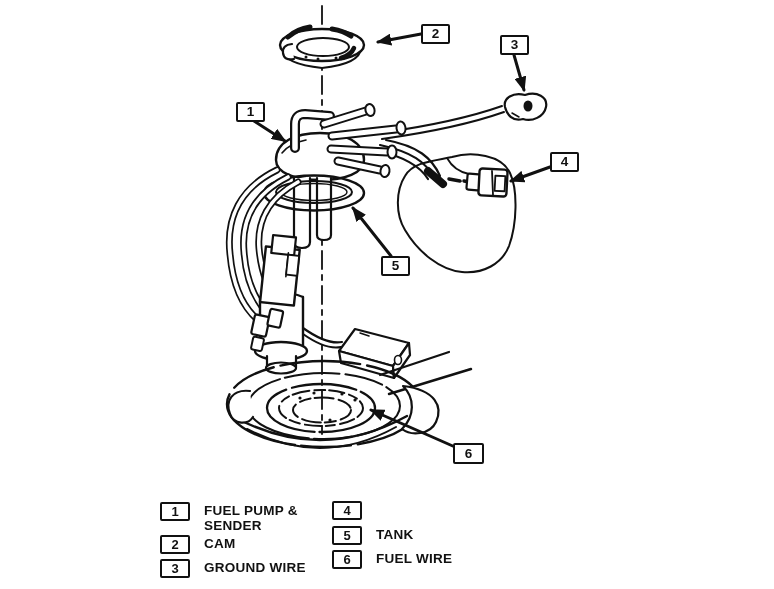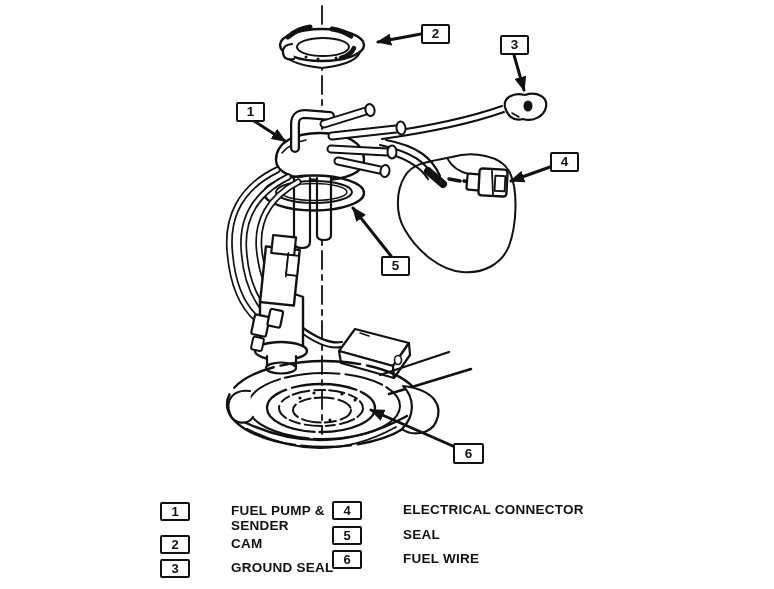--- a/index.html
+++ b/index.html
@@ -41,21 +41,21 @@
   .legend-key{
     box-sizing:border-box;
     min-width:30px;height:19px;
     border:2.5px solid #111;border-radius:2px;background:#fff;
     display:flex;align-items:center;justify-content:center;
     font-size:13px;font-weight:700;line-height:1;
     flex:0 0 auto;
   }
   .legend-label{
     font-size:13.5px;font-weight:700;letter-spacing:.25px;
-    line-height:14.5px;padding-top:2px;white-space:nowrap;margin-left:27px;
+    line-height:14.5px;padding-top:2px;white-space:nowrap;
   }
   .legend-label span{display:block;}
   .r1{left:160px;top:502px;}
   .r2{left:160px;top:535px;}
   .r3{left:160px;top:559px;}
   .r4{left:332px;top:501px;}
   .r5{left:332px;top:526px;}
   .r6{left:332px;top:550px;}
 </style>
 </head>
@@ -241,28 +241,27 @@
       <span>FUEL PUMP &amp;</span>
       <span>SENDER</span>
     </div>
   </div>
   <div class="legend-row r2">
     <div class="legend-key">2</div>
     <div class="legend-label">CAM</div>
   </div>
   <div class="legend-row r3">
     <div class="legend-key">3</div>
-    <div class="legend-label">GROUND SEAL</div>
+    <div class="legend-label">GROUND WIRE</div>
   </div>
   <div class="legend-row r4">
     <div class="legend-key">4</div>
-    <div class="legend-label">ELECTRICAL CONNECTOR</div>
   </div>
   <div class="legend-row r5">
     <div class="legend-key">5</div>
-    <div class="legend-label">SEAL</div>
+    <div class="legend-label">TANK</div>
   </div>
   <div class="legend-row r6">
     <div class="legend-key">6</div>
     <div class="legend-label">FUEL WIRE</div>
   </div>
 
 </div>
 
 </body></html>

